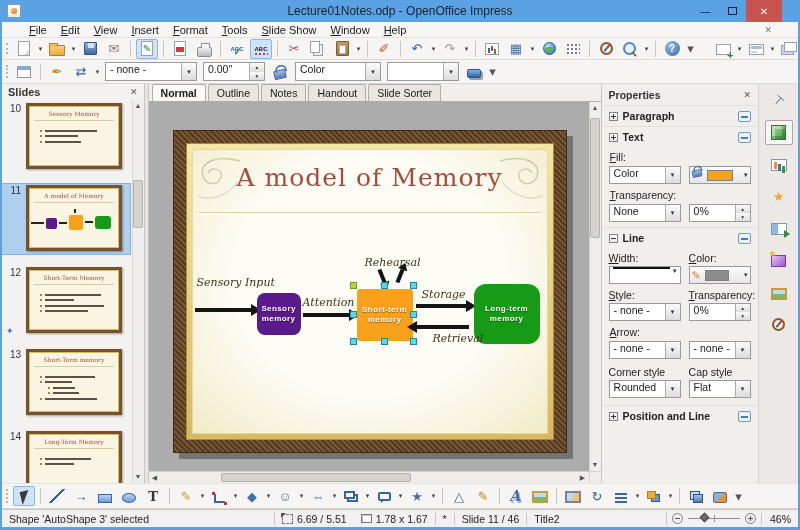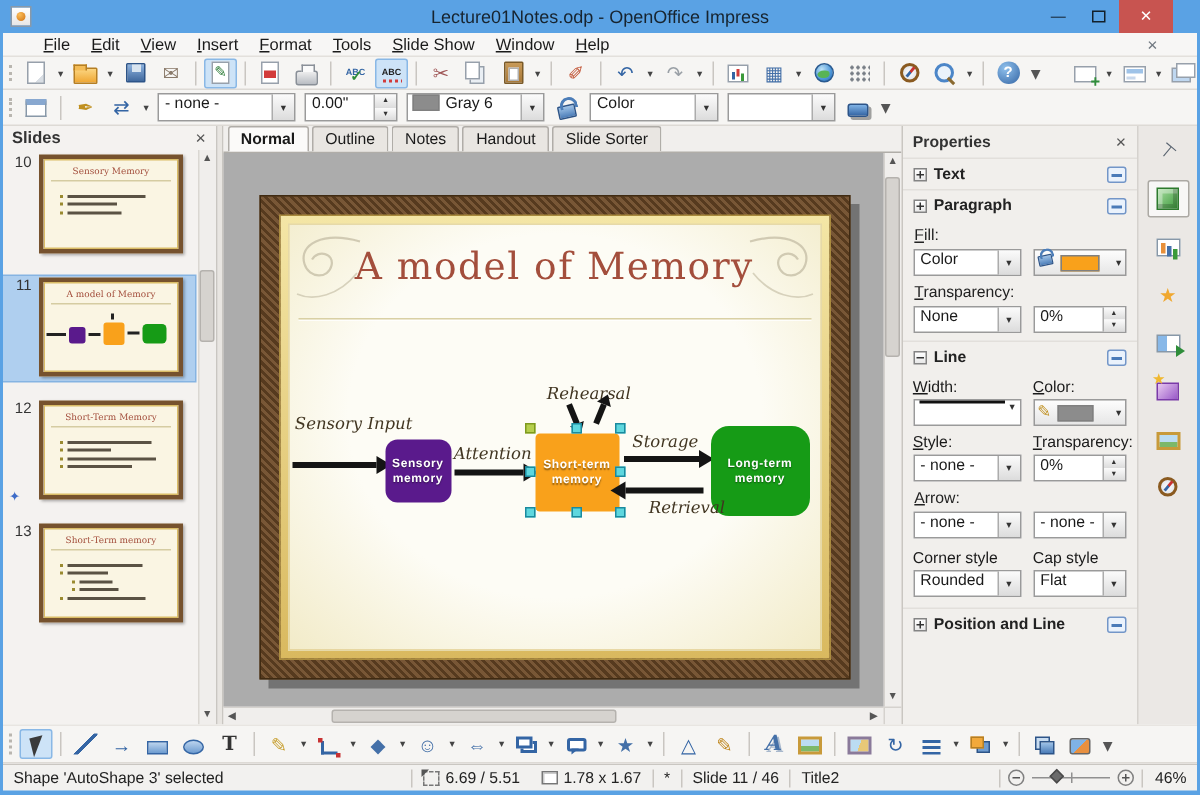--- a/index.html
+++ b/index.html
@@ -350,25 +350,20 @@
       <span class="ctext">- none -</span>
         <span class="cbtn"></span>
     </span>
     <span class="spin" style="width:62px">
       <span class="ctext">0.00"</span>
       <span class="spbtns">
           <i class="up"></i>
           <i class="dn"></i>
         </span>
     </span>
-    <span class="combo" style="width:92px">
-      <span class="sw" style="background: rgb(140, 140, 140);"></span>
-      <span class="ctext">Gray 6</span>
-        <span class="cbtn"></span>
-    </span>
     <span style="display:flex;align-items:center">
         <span class="tbi" title="area-dialog">
           <i class="kk k-can"></i>
         </span>
       </span>
     <span class="combo" style="width:86px">
       <span class="ctext">Color</span>
         <span class="cbtn"></span>
     </span>
     <span class="combo" style="width:72px">
@@ -442,20 +437,31 @@
               <div class="mdivider"></div>
               <div class="mlines">
                 <div class="mline" style="width: 70%; margin-left: 6px;"></div>
                 <div class="mline" style="width: 38%; margin-left: 6px;"></div>
                 <div class="mline" style="width: 30%; margin-left: 14px;"></div>
                 <div class="mline" style="width: 36%; margin-left: 14px;"></div>
                 <div class="mline" style="width: 72%; margin-left: 6px;"></div>
               </div>
             </div>
           </div>
+          <div class="srow">
+            <span class="snum">14</span>
+            <div class="mini">
+              <div class="mtitle">Long-Term Memory</div>
+              <div class="mdivider"></div>
+              <div class="mlines">
+                <div class="mline" style="width: 64%; margin-left: 6px;"></div>
+                <div class="mline" style="width: 40%; margin-left: 6px;"></div>
+              </div>
+            </div>
+          </div>
         </div>
       <div class="pscroll">
         <span class="sarr">▲</span>
         <span class="pthumb"></span>
         <span class="sarr" style="margin-top:auto">▼</span>
       </div>
     </div>
 
     <div class="splitter"></div>
 
@@ -539,27 +545,27 @@
     </div>
 
     <div class="props">
       <div class="phead">
         <span>Properties</span>
         <span class="px">✕</span>
       </div>
 
       <div class="psec">
         <span class="exp plus"></span>
-        <span>Text</span>
+        <span>Paragraph</span>
         <span class="pmin"></span>
       </div>
 
       <div class="psec">
         <span class="exp plus"></span>
-        <span>Paragraph</span>
+        <span>Text</span>
         <span class="pmin"></span>
       </div>
 
       <span class="plab u">Fill:</span>
       <div class="prow">
         <span class="combo c1">
           <span class="ctext">Color</span>
             <span class="cbtn"></span>
         </span>
         <span class="swbtn c2">

